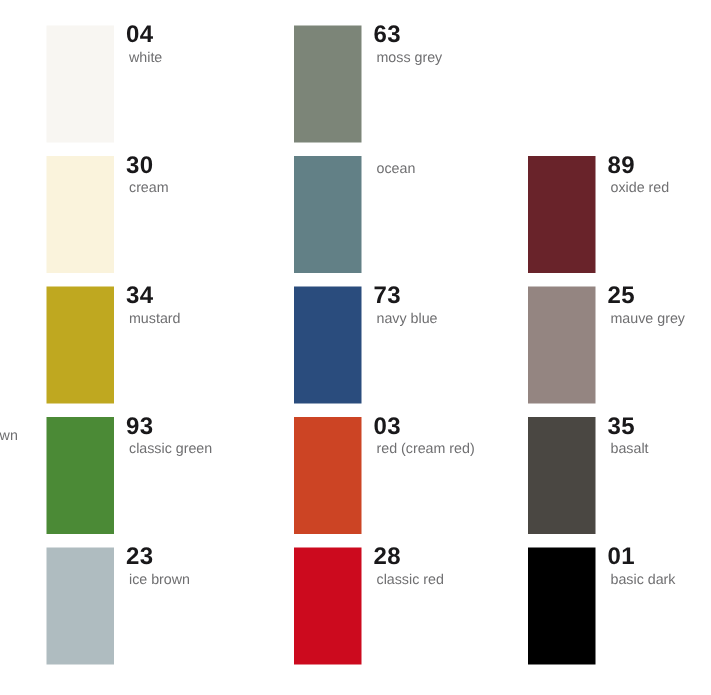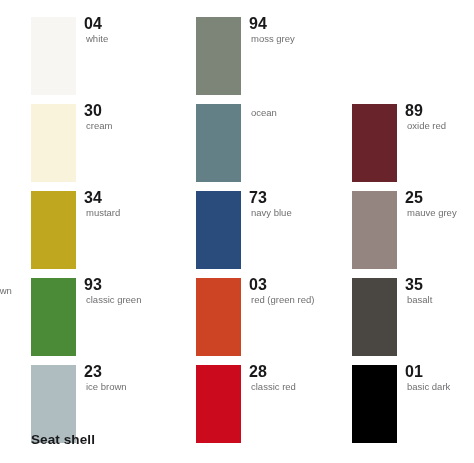--- a/index.html
+++ b/index.html
@@ -93,21 +93,21 @@
       <div class="swatch-cell" style="left: 31px; top: 17px;">
         <div class="swatch-chip" style="background: rgb(248, 246, 242);"></div>
         <div class="swatch-text">
           <p class="swatch-code">04</p>
           <p class="swatch-name">white</p>
         </div>
       </div>
       <div class="swatch-cell" style="left: 196px; top: 17px;">
         <div class="swatch-chip" style="background: rgb(124, 133, 120);"></div>
         <div class="swatch-text">
-          <p class="swatch-code">94</p>
+          <p class="swatch-code">63</p>
           <p class="swatch-name">moss grey</p>
         </div>
       </div>
       <div class="swatch-cell" style="left: 31px; top: 104px; padding-left: 41px;">
         <div class="swatch-chip" style="background: rgb(250, 243, 220);"></div>
         <div class="swatch-text">
           <p class="swatch-code">30</p>
           <p class="swatch-name">cream</p>
         </div>
       </div>
@@ -149,21 +149,21 @@
         <div class="swatch-chip" style="background: rgb(75, 138, 54);"></div>
         <div class="swatch-text">
           <p class="swatch-code">93</p>
           <p class="swatch-name">classic green</p>
         </div>
       </div>
       <div class="swatch-cell" style="left: 196px; top: 278px; padding-left: 32px;">
         <div class="swatch-chip" style="background: rgb(204, 68, 36);"></div>
         <div class="swatch-text">
           <p class="swatch-code">03</p>
-          <p class="swatch-name">red (green red)</p>
+          <p class="swatch-name">red (cream red)</p>
         </div>
       </div>
       <div class="swatch-cell" style="left: 352px; top: 278px;">
         <div class="swatch-chip" style="background: rgb(74, 71, 66);"></div>
         <div class="swatch-text">
           <p class="swatch-code">35</p>
           <p class="swatch-name">basalt</p>
         </div>
       </div>
       <div class="swatch-cell" style="left: 31px; top: 365px;">
@@ -182,15 +182,14 @@
       </div>
       <div class="swatch-cell" style="left: 352px; top: 365px;">
         <div class="swatch-chip" style="background: rgb(0, 0, 0);"></div>
         <div class="swatch-text">
           <p class="swatch-code">01</p>
           <p class="swatch-name">basic dark</p>
         </div>
       </div>
     </div>
 
-  <div id="caption-label">Seat shell</div>
 
 </div>
 
 </body></html>

